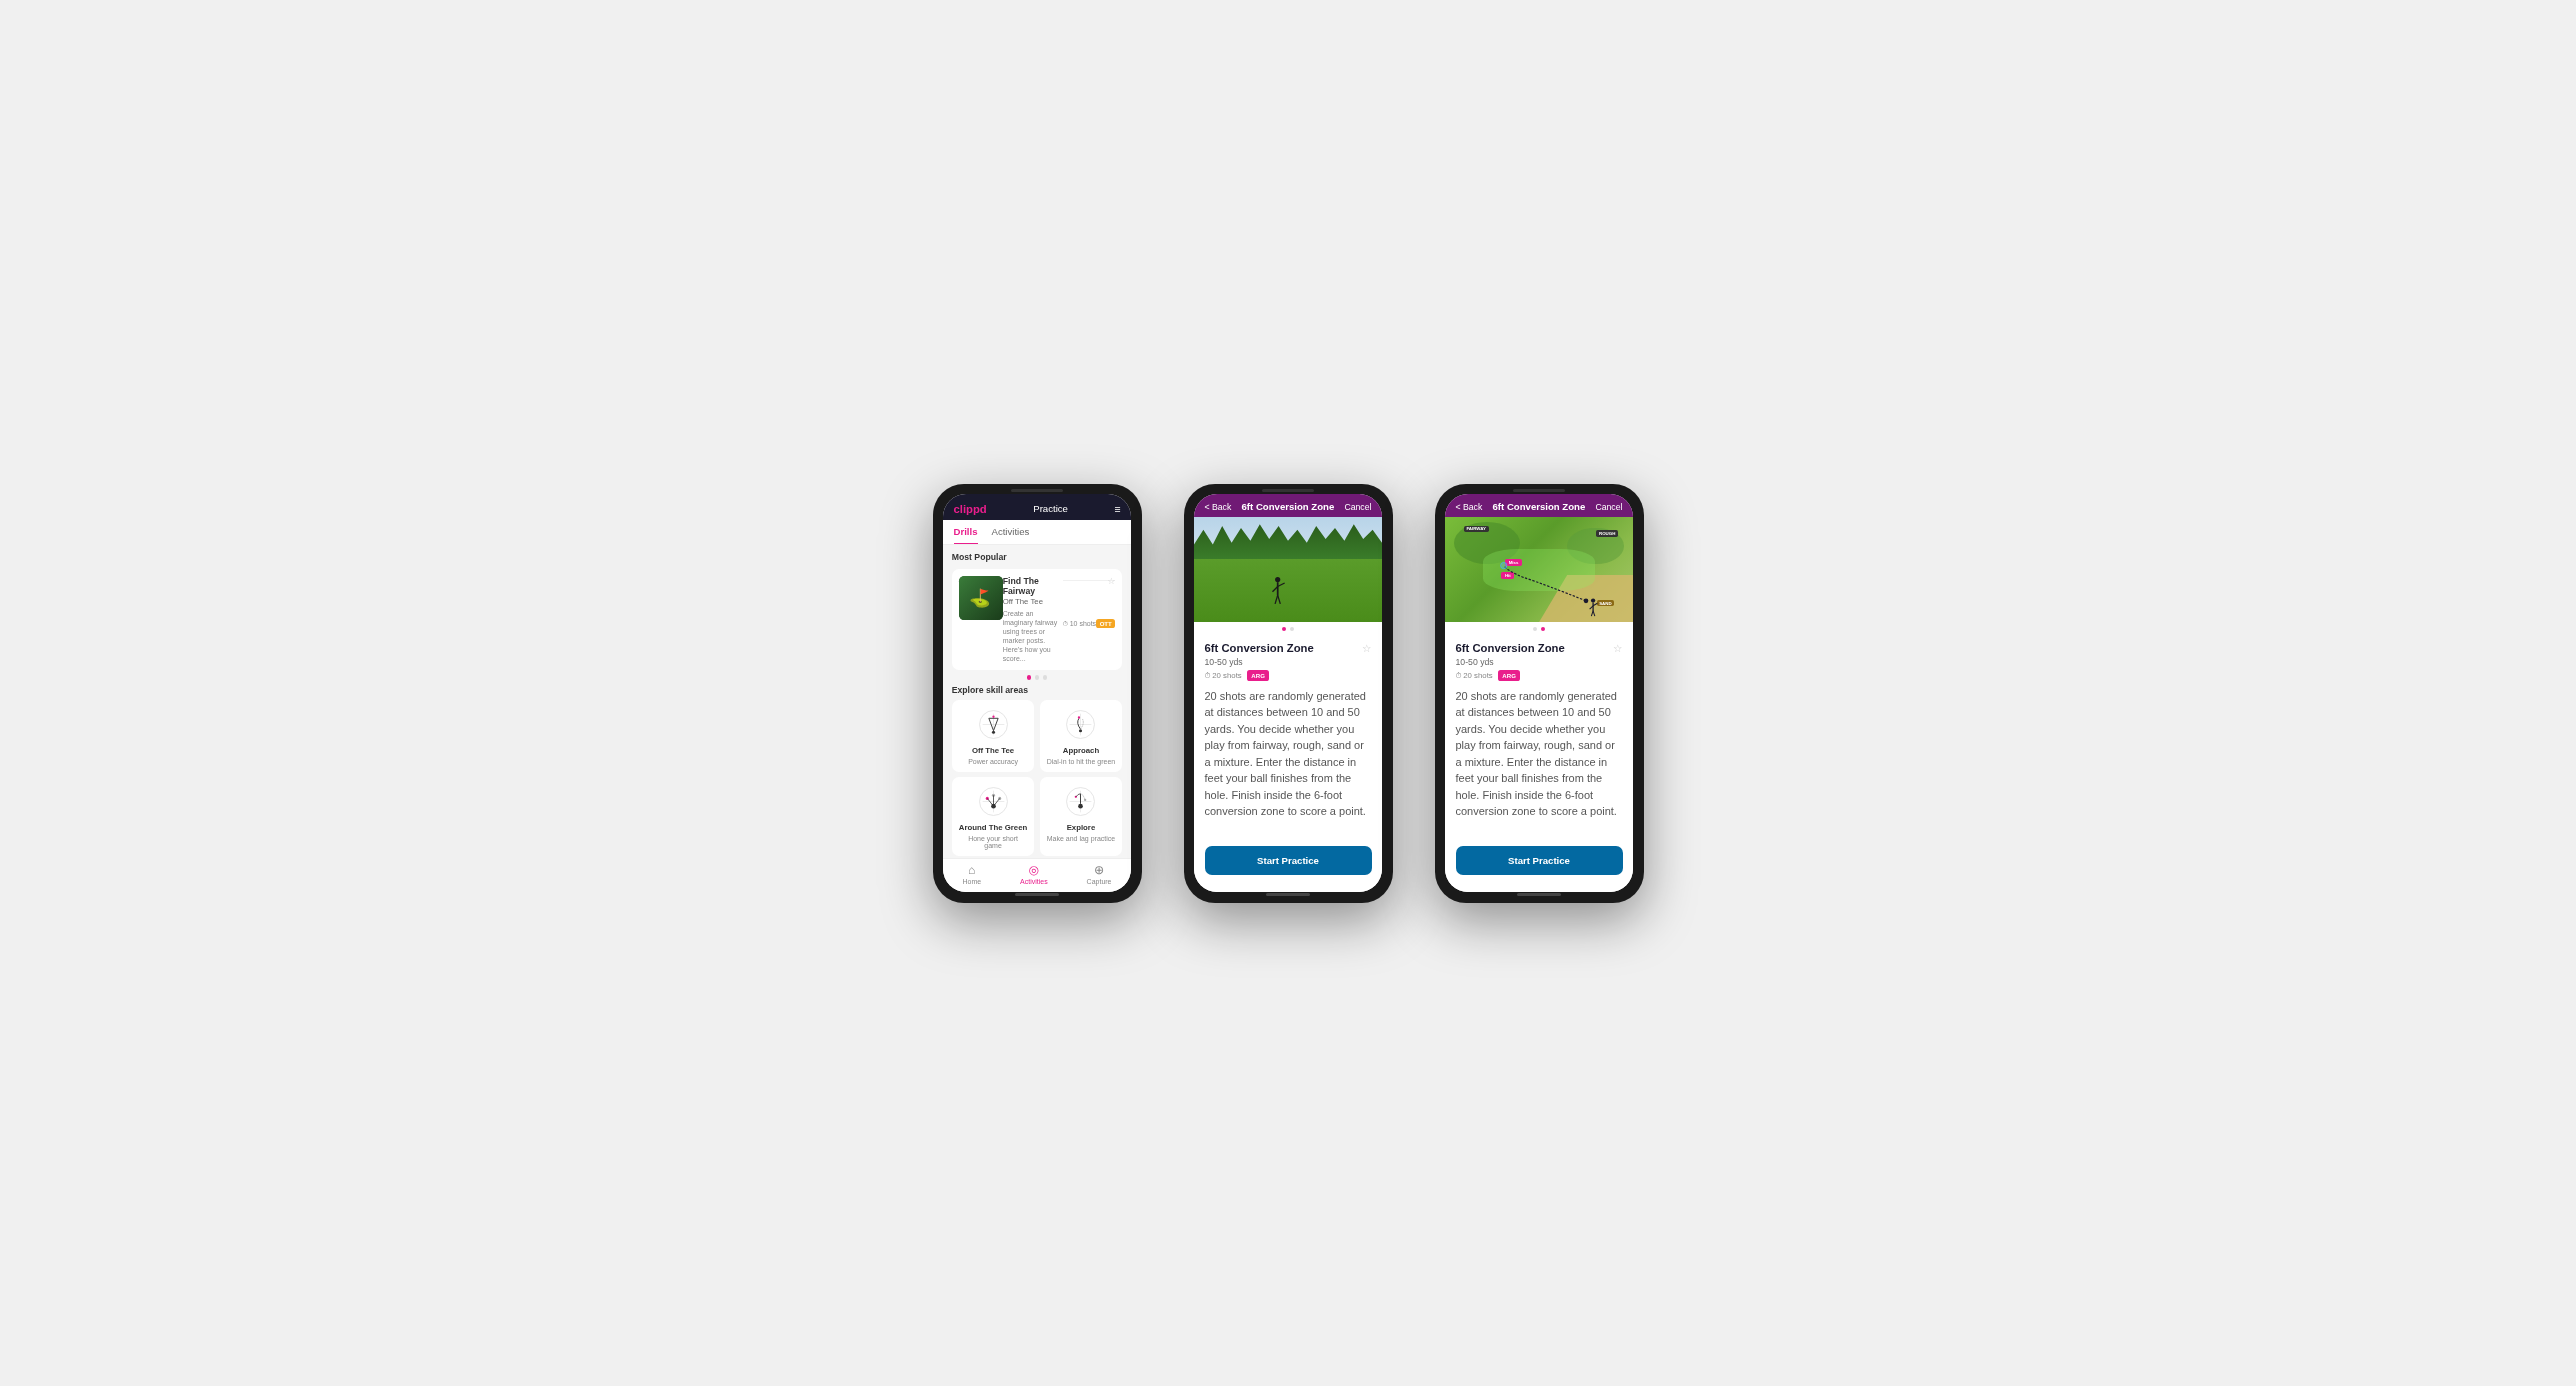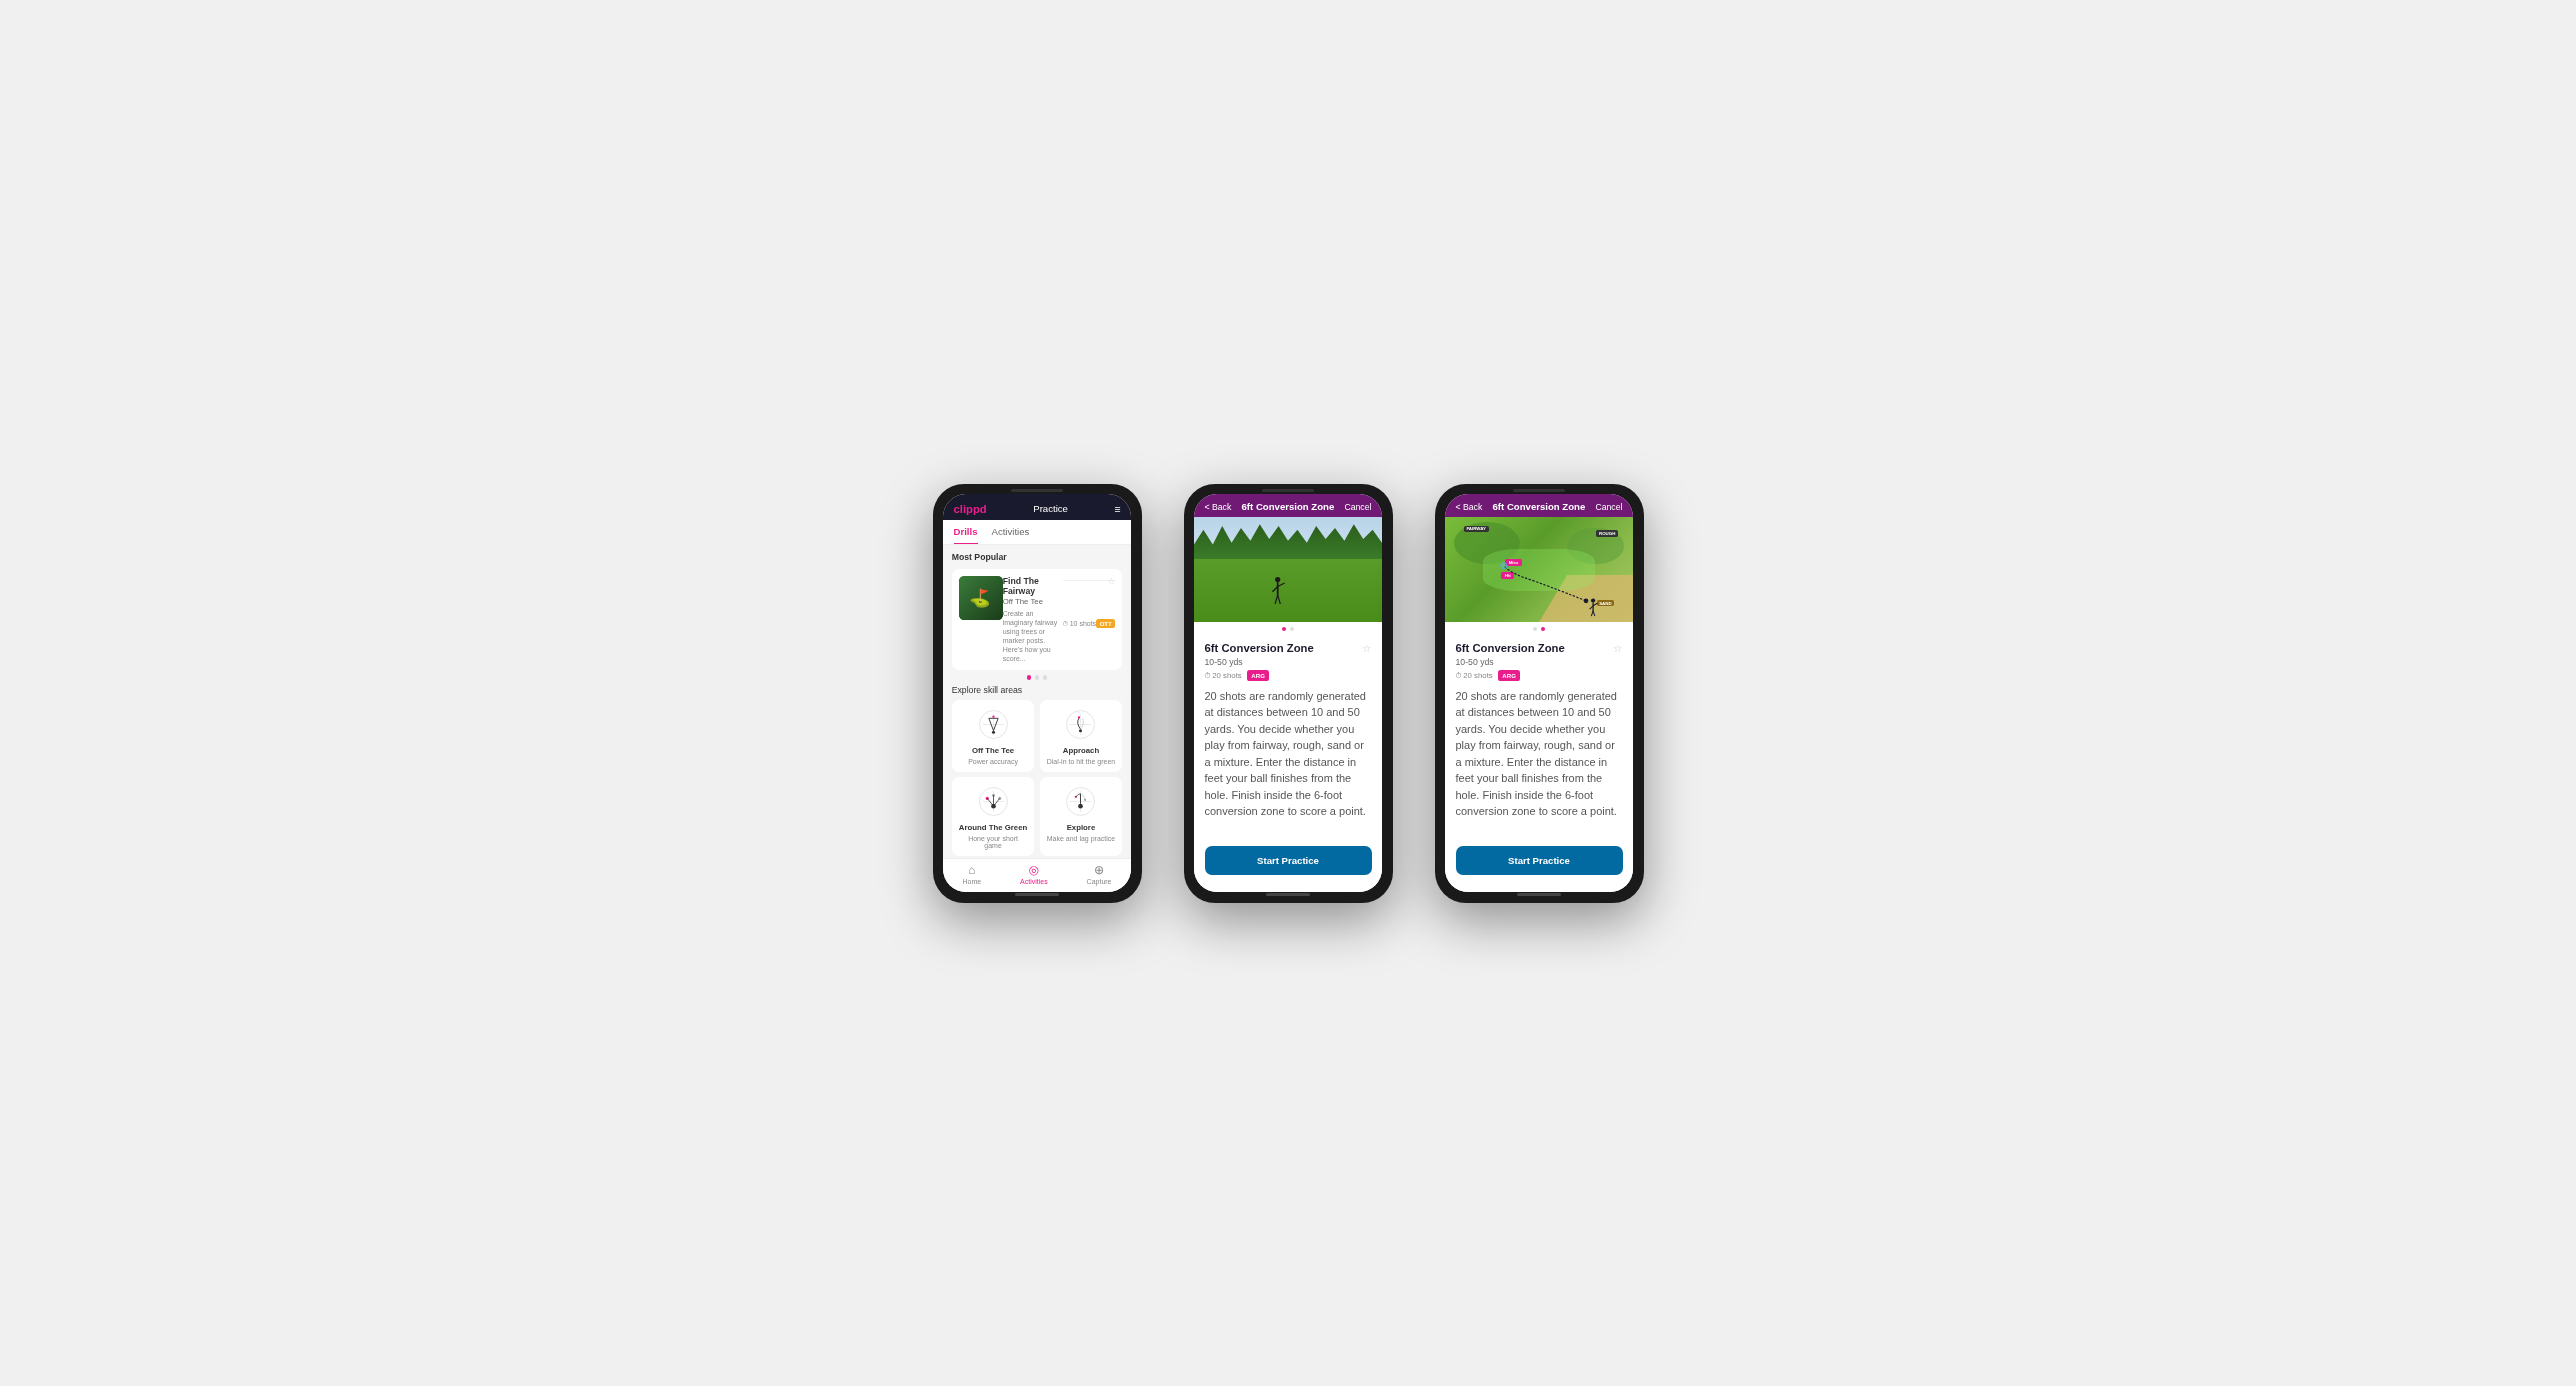--- a/index.html
+++ b/index.html
@@ -203,21 +203,21 @@
       width: 4.4px;
       height: 4.4px;
       border-radius: 50%;
       background: #ddd;
     }
     .p1-dot.active {
       background: #e91e8c;
     }
     .p1-explore-title {
       font-size: 8.7px;
-      font-weight: 400;
+      font-weight: 700;
       color: #333;
       margin: 5.2px 0;
     }
     .p1-skill-grid {
       display: grid;
       grid-template-columns: 1fr 1fr;
       gap: 5.2px;
     }
     .p1-skill-card {
       background: #fff;

